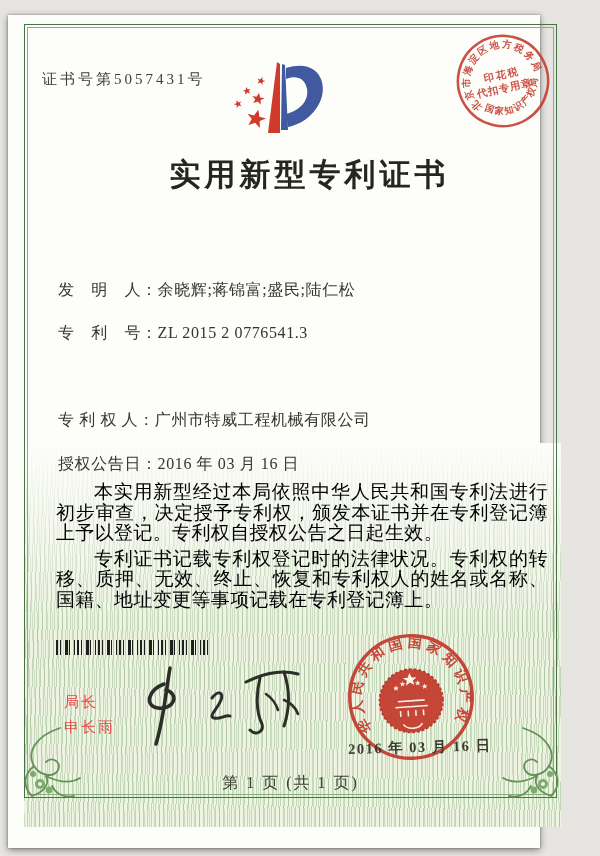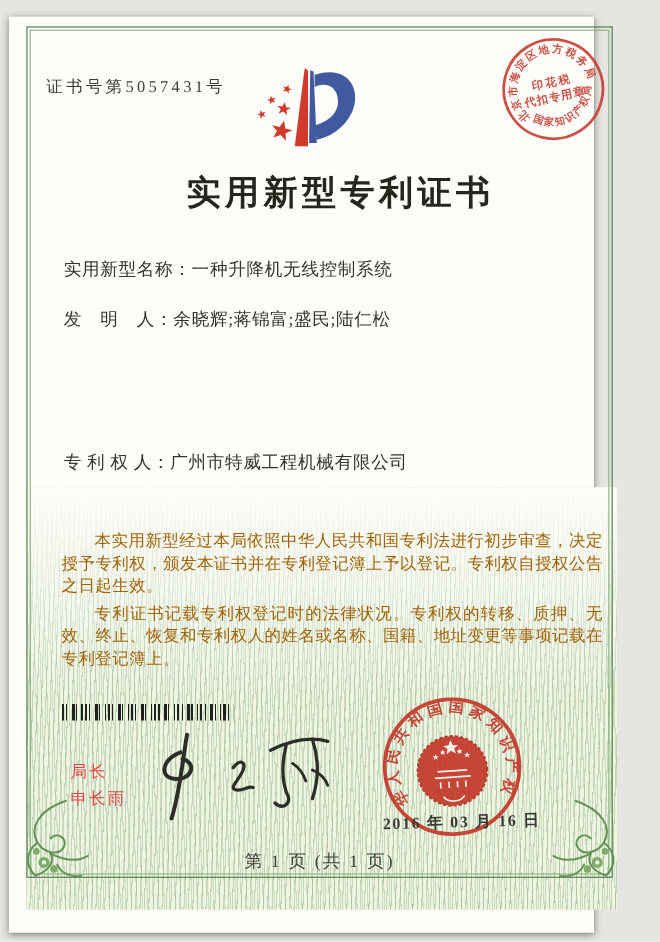--- a/index.html
+++ b/index.html
@@ -44,22 +44,22 @@
   .tax-stamp { position:absolute; left:430px; top:8px; opacity:.88; }
   .title {
     position:absolute; left:0; top:130px; width:100%;
     text-align:center; font-size:31px; font-weight:700;
     letter-spacing:4px; color:#26261f;padding-left:38px;
   }
   .field { position:absolute; left:34px; font-size:16px; color:#36362e; letter-spacing:.6px; white-space:nowrap; }
   .f0{top:211px}.f1{top:256px}.f2{top:299px}.f3{top:343px}.f4{top:386px}.f5{top:430px}
   .paras {
     position:absolute; left:32px; top:458px; width:492px;
-    font-size:15px; line-height:20.6px; letter-spacing:.35px;
-    color:#a16207; text-align:justify;
+    font-size:19px; line-height:20.6px; letter-spacing:.35px;
+    color:#000000; text-align:justify;
   }
   .paras p { text-indent:2em; margin-bottom:5px; }
   .barcode {
     position:absolute; left:32px; top:616px; width:156px; height:15px;
     background:repeating-linear-gradient(90deg,
       #20201e 0 2px, transparent 2px 4px,
       #20201e 4px 5px, transparent 5px 9px,
       #20201e 9px 12px, transparent 12px 13px,
       #20201e 13px 14px, transparent 14px 18px,
       #20201e 18px 19px, transparent 19px 21px);
@@ -119,23 +119,24 @@
         </text>
         <g transform="rotate(20 50 50)" text-anchor="middle" font-weight="700">
           <text x="50" y="47" font-size="10.5" letter-spacing="2">印花税</text>
           <text x="50" y="61" font-size="10.5" letter-spacing="1">代扣专用章</text>
         </g>
       </g>
     </svg>
 
     <div class="title">实用新型专利证书</div>
 
-    <div class="field f0"><span>实用新型名称：</span><span>一种升降机无线控制系统</span></div>
     <div class="field f1"><span>发　明　人：</span><span>余晓辉;蒋锦富;盛民;陆仁松</span></div>
+    <div class="field f2"><span>专　利　号：</span><span>ZL 2015 2 0776541.3</span></div>
     <div class="field f4"><span>专 利 权 人：</span><span>广州市特威工程机械有限公司</span></div>
+    <div class="field f5"><span>授权公告日：</span><span>2016 年 03 月 16 日</span></div>
 
     <div class="paras">
       <p>本实用新型经过本局依照中华人民共和国专利法进行初步审查，决定授予专利权，颁发本证书并在专利登记簿上予以登记。专利权自授权公告之日起生效。</p>
       <p>专利证书记载专利权登记时的法律状况。专利权的转移、质押、无效、终止、恢复和专利权人的姓名或名称、国籍、地址变更等事项记载在专利登记簿上。</p>
     </div>
 
     <div class="barcode"></div>
 
     <svg class="signature" width="190" height="90" viewBox="0 0 190 90">
       <g fill="none" stroke="#2e2e28" stroke-linecap="round" stroke-linejoin="round">

